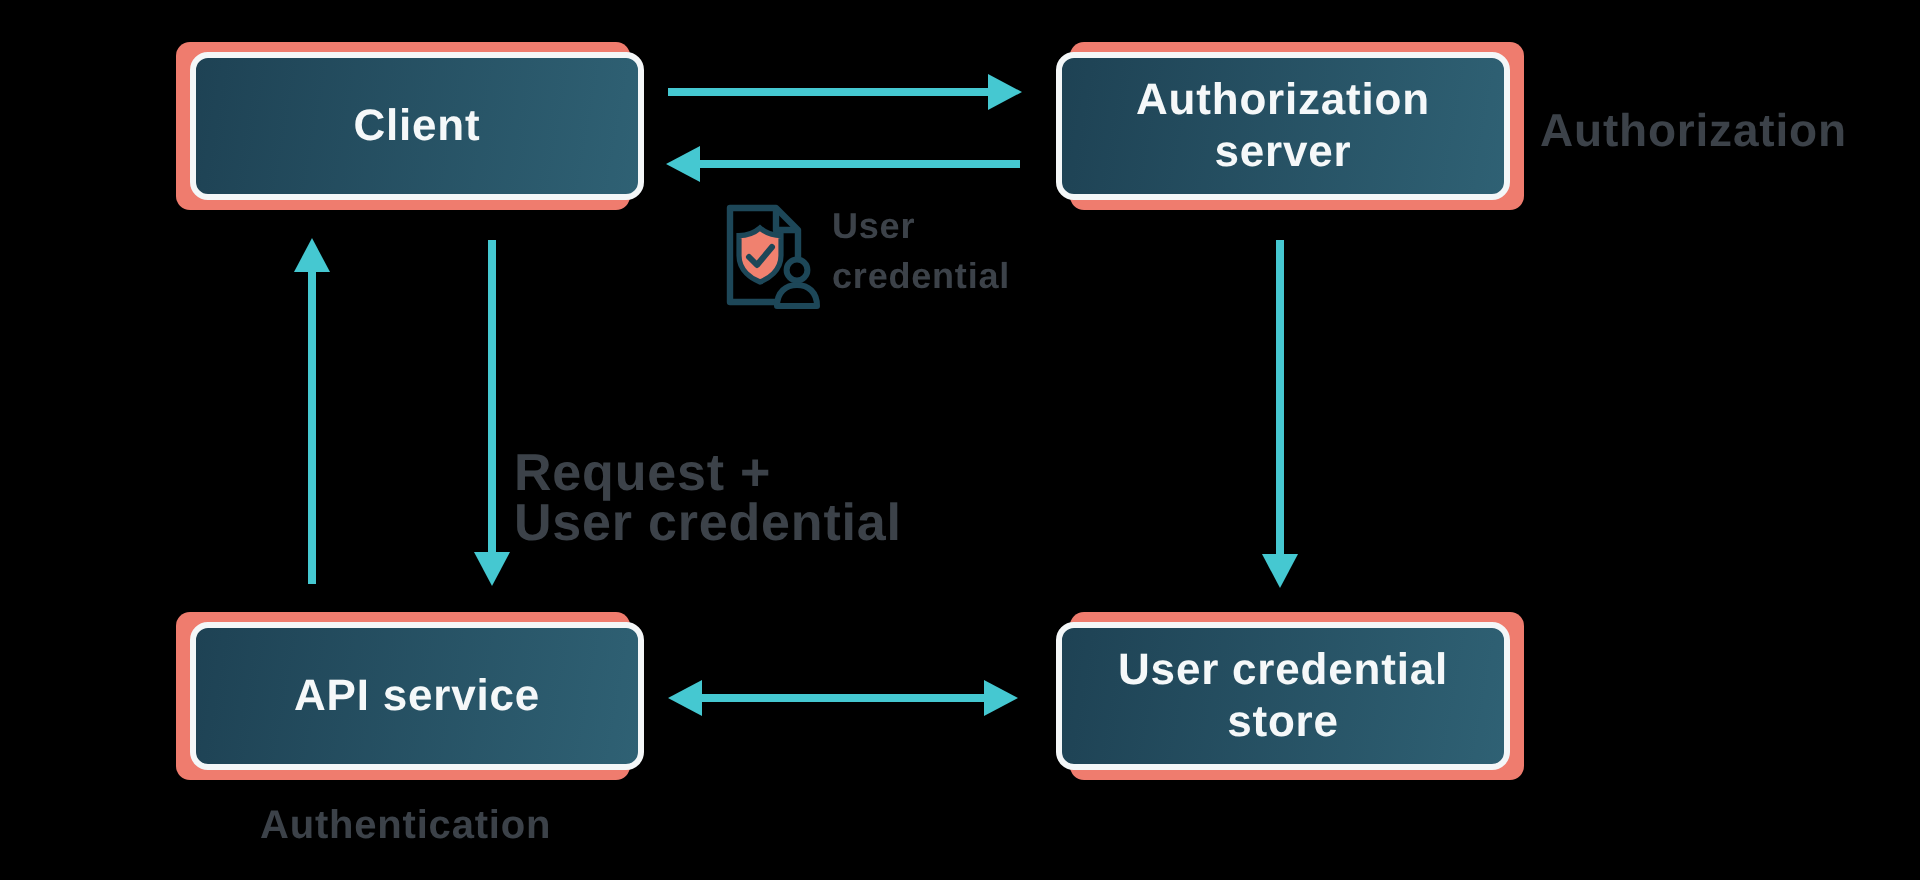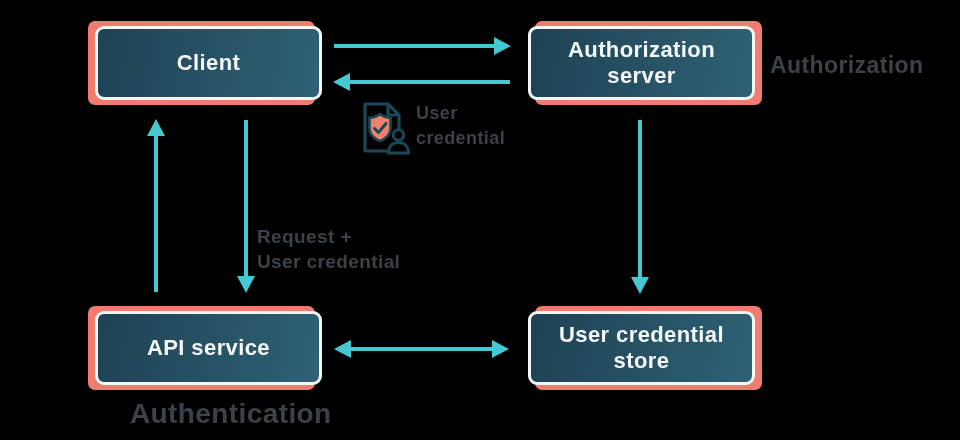--- a/index.html
+++ b/index.html
@@ -50,23 +50,23 @@
   #node-credential-store { left: 528px; top: 306px; width: 234px; height: 84px; }
 
   .flow-label {
     position: absolute;
     color: #3c4249;
     font-weight: 700;
     letter-spacing: 0.4px;
     white-space: pre-line;
   }
   #label-authorization { left: 770px; top: 52px; font-size: 23px; line-height: 26px; }
-  #label-authentication { left: 130px; top: 400px; font-size: 28px; line-height: 27px; }
+  #label-authentication { left: 130px; top: 400px; font-size: 20px; line-height: 27px; }
   #label-user-credential { left: 416px; top: 101px; font-size: 18px; line-height: 25px; }
-  #label-request { left: 257px; top: 224px; font-size: 19px; line-height: 25px; }
+  #label-request { left: 257px; top: 224px; font-size: 26px; line-height: 25px; }
 
   #credential-icon { position: absolute; left: 354px; top: 99px; width: 58px; height: 58px; }
 
   svg.arrow-layer { position: absolute; left: 0; top: 0; }
 </style>
 </head>
 <body>
 
 <div class="stage">
 

